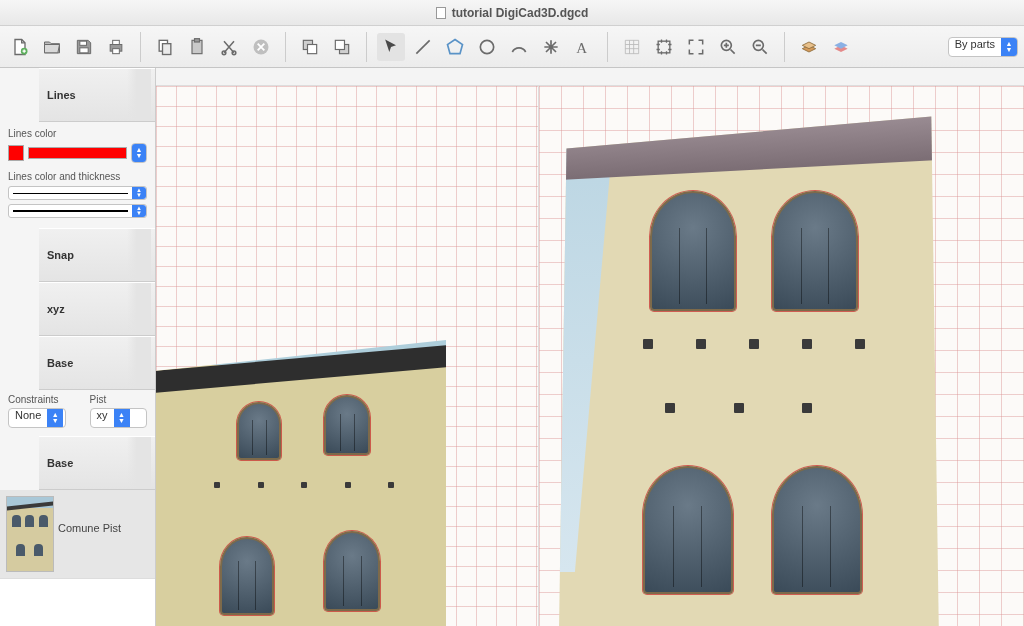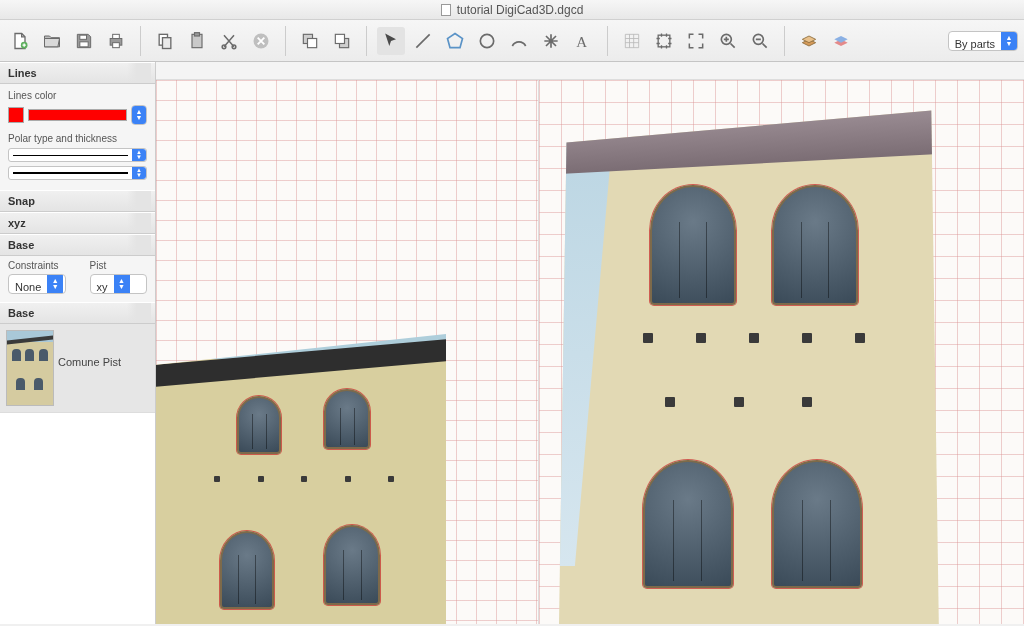--- a/index.html
+++ b/index.html
@@ -6,29 +6,30 @@
   body {
     font-family: -apple-system, BlinkMacSystemFont, "Helvetica Neue", Arial, sans-serif;
     font-size: 11px;
     background: #f0f0f0;
     width: 1024px;
     height: 626px;
     overflow: hidden;
     color: #333;
   }
   .titlebar {
-    height: 20px;
+    height: 26px;
     background: linear-gradient(#f6f6f6, #e8e8e8);
     border-bottom: 1px solid #d0d0d0;
     display: flex;
     align-items: center;
     justify-content: center;
     font-size: 12px;
     color: #555;
     position: relative;
+    font-weight: bold;
   }
   .titlebar .doc-icon {
     width: 10px; height: 12px;
     background: #fff;
     border: 1px solid #999;
     margin-right: 6px;
     position: relative;
   }
   .toolbar {
     height: 42px;
@@ -58,21 +59,21 @@
   }
   .tbtn svg { width: 20px; height: 20px; }
   .view-select {
     margin-left: auto;
     display: flex;
     align-items: center;
     gap: 4px;
   }
   .mac-select {
     display: inline-flex;
-    align-items: flex-end;
+    align-items: flex-start;
     border: 1px solid #c4c4c4;
     border-radius: 4px;
     background: #fff;
     height: 20px;
     font-size: 11px;
     color: #333;
     overflow: hidden;
   }
   .mac-select .lbl { padding: 0 6px; white-space: nowrap; }
   .mac-select .arrows {
@@ -91,25 +92,26 @@
     width: 156px;
     background: #f5f5f5;
     border-right: 1px solid #ccc;
     display: flex;
     flex-direction: column;
   }
   .panel-header {
     background: linear-gradient(#f0f0f0, #e4e4e4);
     border-top: 1px solid #fff;
     border-bottom: 1px solid #ccc;
-    padding: 4px 8px;
+    padding: 20px 8px;
     font-size: 11px;
     font-weight: 600;
     color: #333;
     position: relative;
+    margin-left: 39px;
   }
   .panel-header::after {
     content: "";
     position: absolute;
     right: 4px; top: 0;
     width: 24px; height: 100%;
     background: linear-gradient(90deg, transparent, #e4e4e4 40%);
   }
   .panel-body {
     padding: 6px 8px;
@@ -451,21 +453,21 @@
     <div class="panel-header">Lines</div>
     <div class="panel-body">
       <div>Lines color</div>
       <div class="color-row">
         <div class="color-sw"></div>
         <div class="color-bar"></div>
         <div class="mac-select" style="width:16px;padding:0">
           <span class="arrows" style="width:100%">▲<br>▼</span>
         </div>
       </div>
-      <div>Polar type and thickness</div>
+      <div>Lines color and thickness</div>
       <div class="linetype">
         <div class="stroke"></div>
           <div class="arrows">▲<br>▼</div>
       </div>
       <div class="linetype">
         <div class="stroke thick"></div>
           <div class="arrows">▲<br>▼</div>
       </div>
     </div>
 

